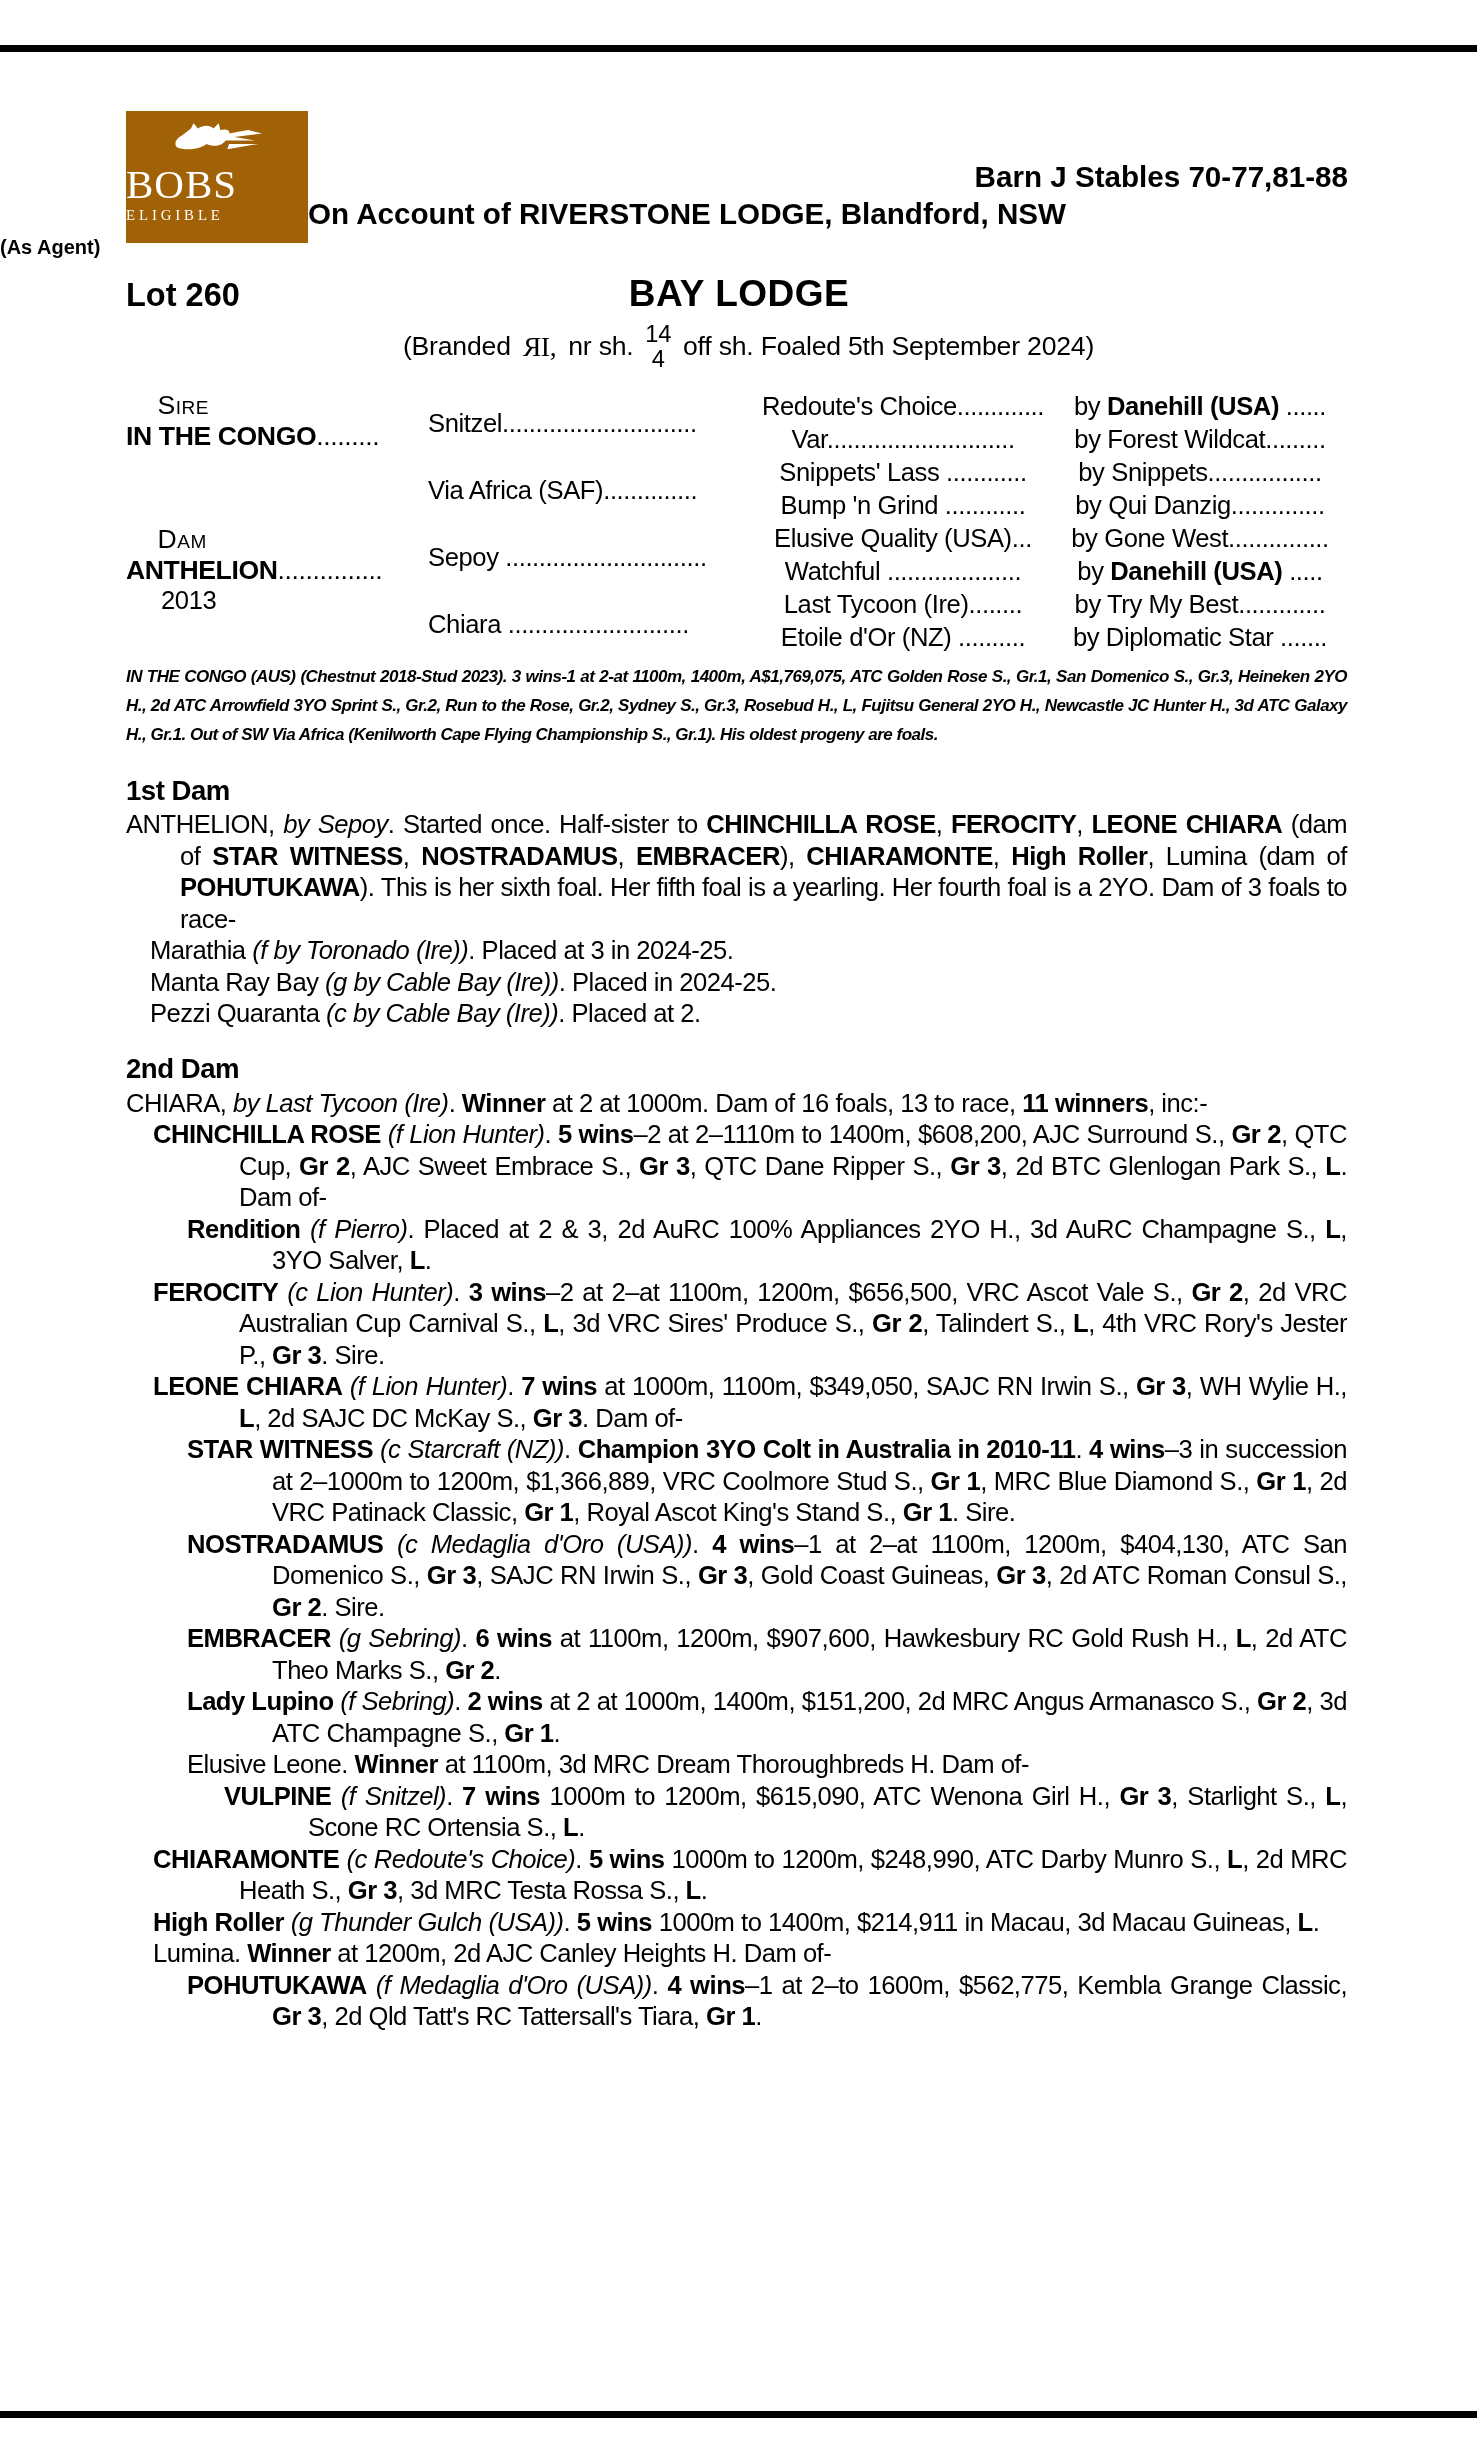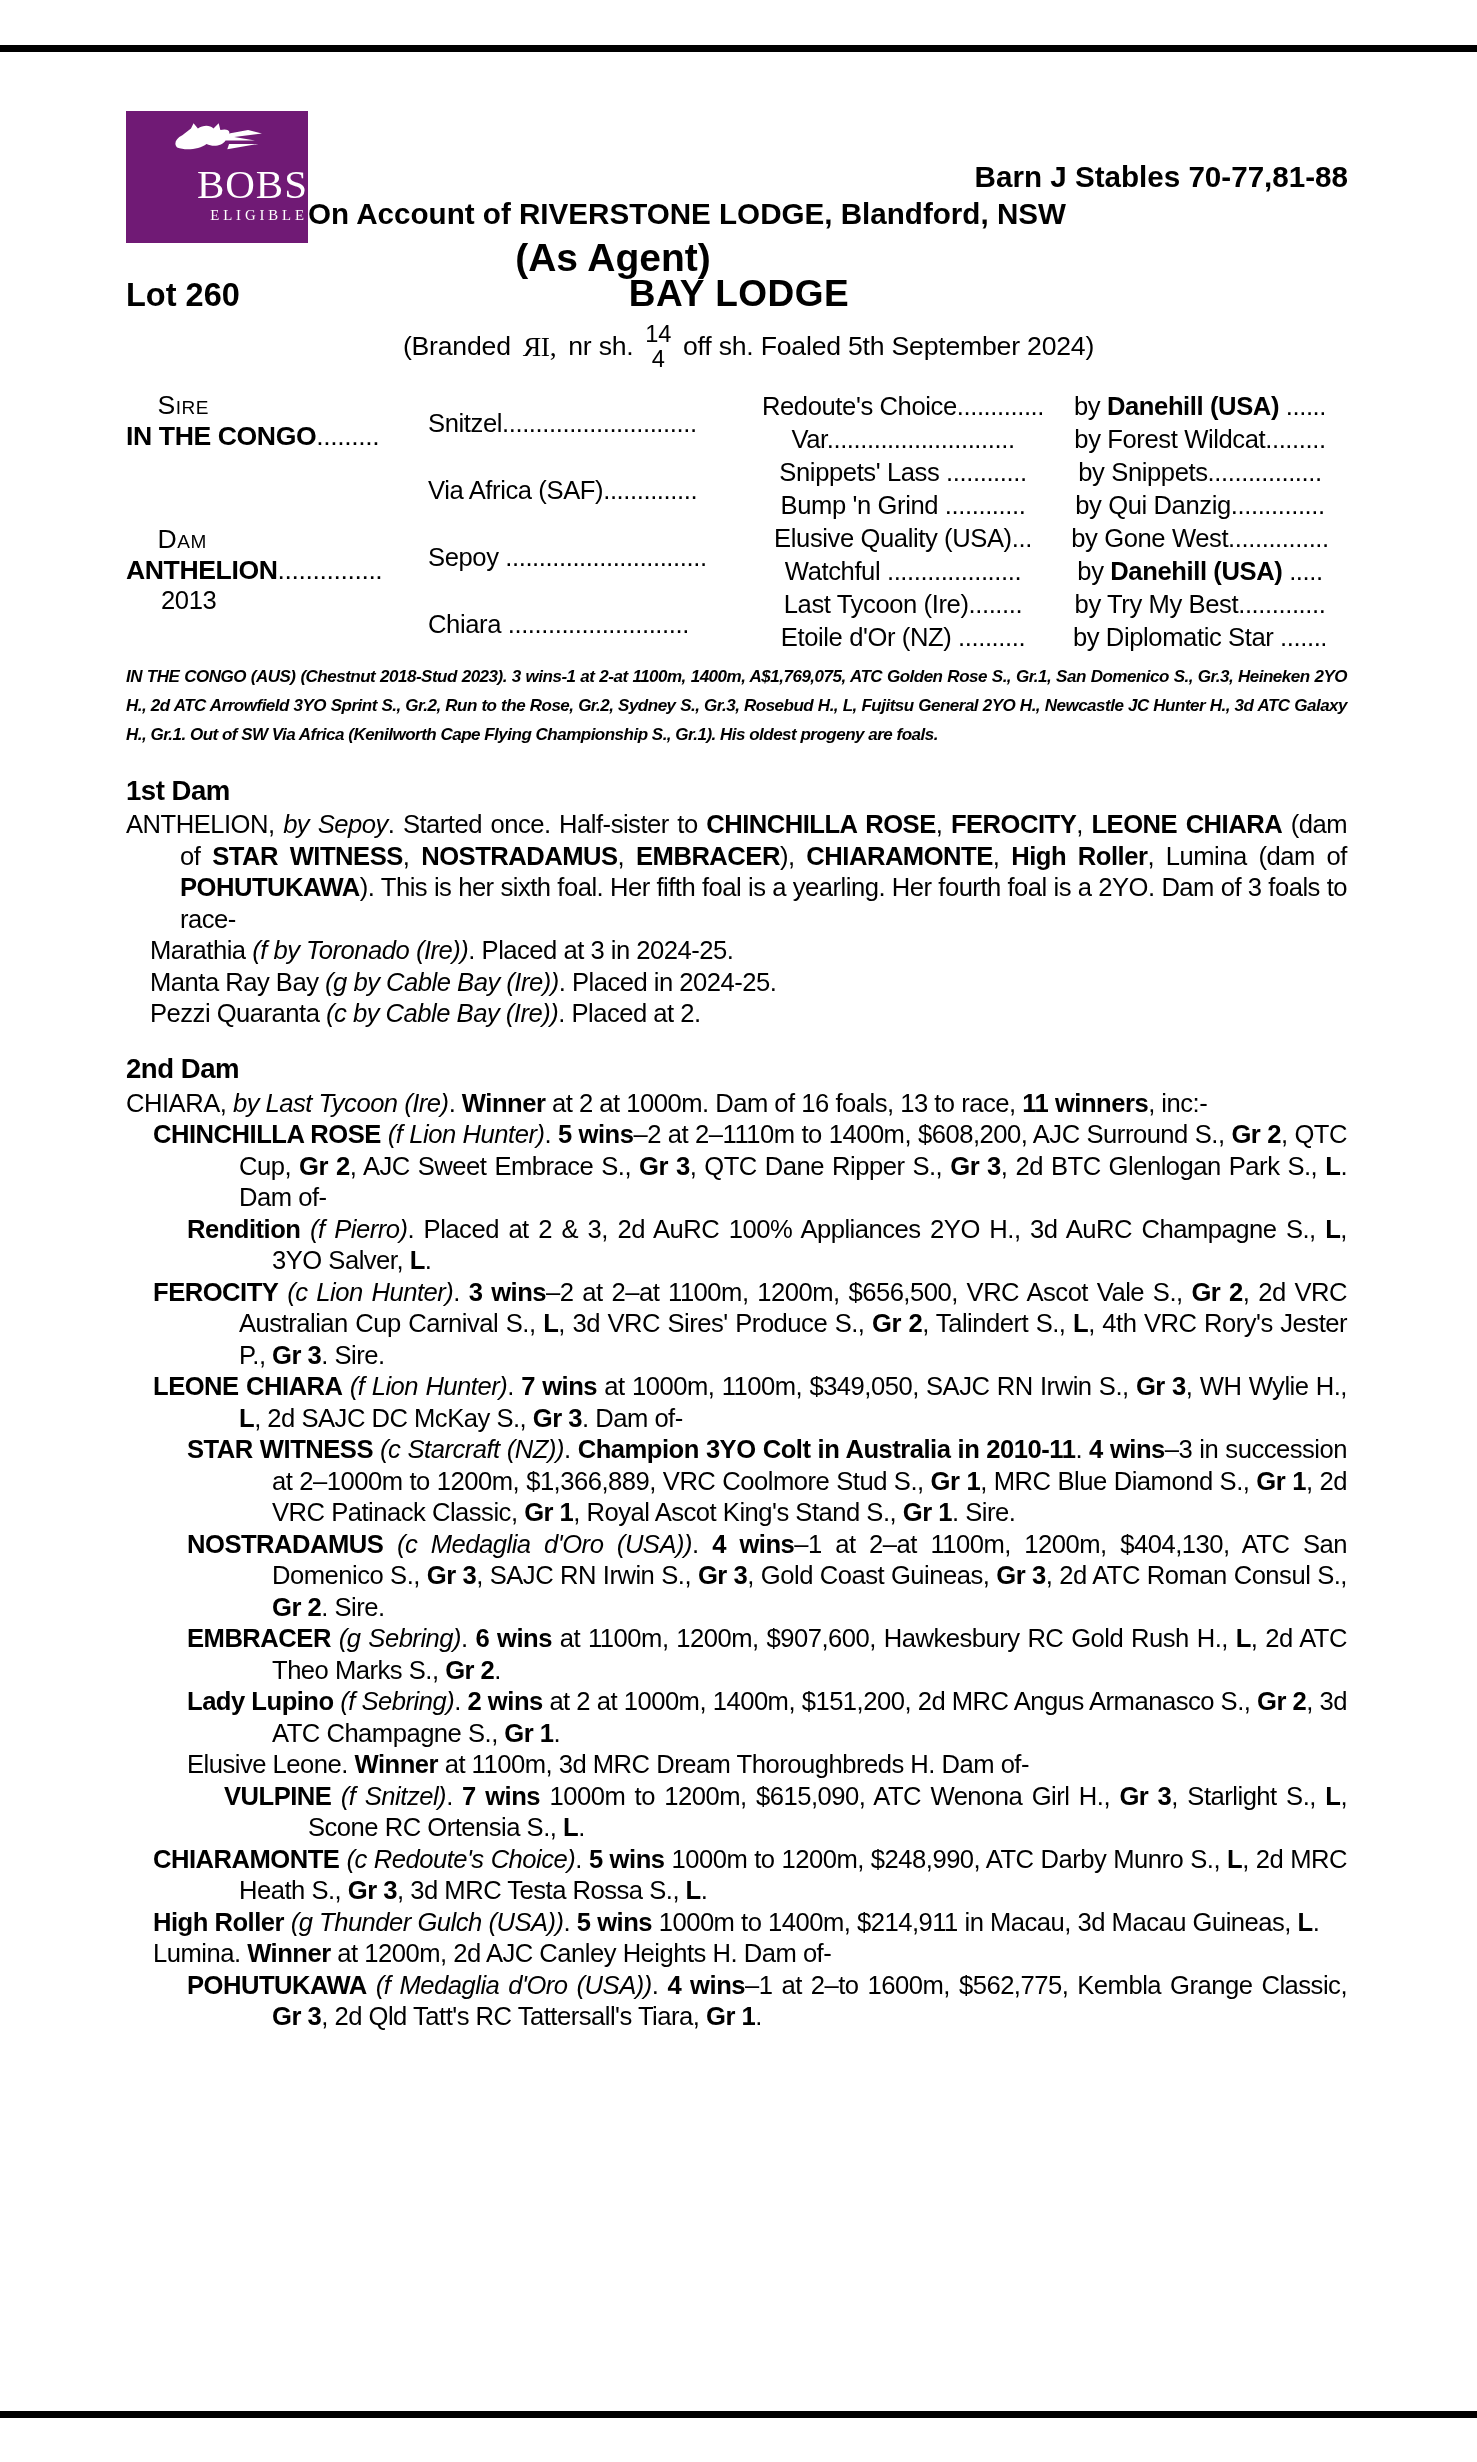--- a/index.html
+++ b/index.html
@@ -3,31 +3,31 @@
 <meta charset="utf-8">
 <style>
   html,body{margin:0;padding:0;background:#fff;}
   .page{position:relative;width:1478px;height:2463px;background:#ffffff;color:#000;
         font-family:"Liberation Sans", sans-serif;overflow:hidden;}
   .rule{position:absolute;left:0;width:1478px;height:6.9px;background:#000;}
   .rule-top{top:45px;}
   .rule-bottom{top:2411px;}
 
   
-  .logo{position:absolute;left:126px;top:111px;width:182px;height:132px;background:#701a75;
-        color:#fff;text-align:right;}
+  .logo{position:absolute;left:126px;top:111px;width:182px;height:132px;background:#a16207;
+        color:#fff;text-align:left;}
   .logo svg{display:block;margin:6.9px auto 0 auto;height:45px;}
   .logo-bobs{font-family:"Liberation Serif", serif;font-size:41px;line-height:43px;letter-spacing:1px;}
   .logo-elig{font-family:"Liberation Serif", serif;font-size:14.8px;line-height:19.7px;letter-spacing:3.9px;}
 
   
   .consignor{position:absolute;left:308px;right:130px;top:158px;font-weight:bold;font-size:29.6px;line-height:37px;}
   .barn-line{text-align:right;}
   .account-line{text-align:left;}
-  .agent-line{position:absolute;left:0;width:1226px;top:236px;text-align:center;font-weight:bold;font-size:39px;}
+  .agent-line{position:absolute;left:0;width:1226px;top:236px;font-weight:bold;font-size:20px;}
 
   .lot{position:absolute;left:126px;top:277px;font-weight:bold;font-size:32.5px;}
   .title{position:absolute;left:0;width:1478px;top:273px;text-align:center;font-weight:bold;font-size:37px;letter-spacing:0.5px;}
 
   
   .branded{position:absolute;left:0;width:1497px;top:322px;display:flex;justify-content:center;
            align-items:center;gap:11.8px;font-size:26.6px;letter-spacing:-0.2px;}
   .brand-mark{font-family:"Liberation Serif", serif;font-size:27.6px;}
   .brand-mark .mir{display:inline-block;transform:scaleX(-1);}
   .frac{display:flex;flex-direction:column;align-items:center;font-size:23.6px;line-height:24.6px;}

